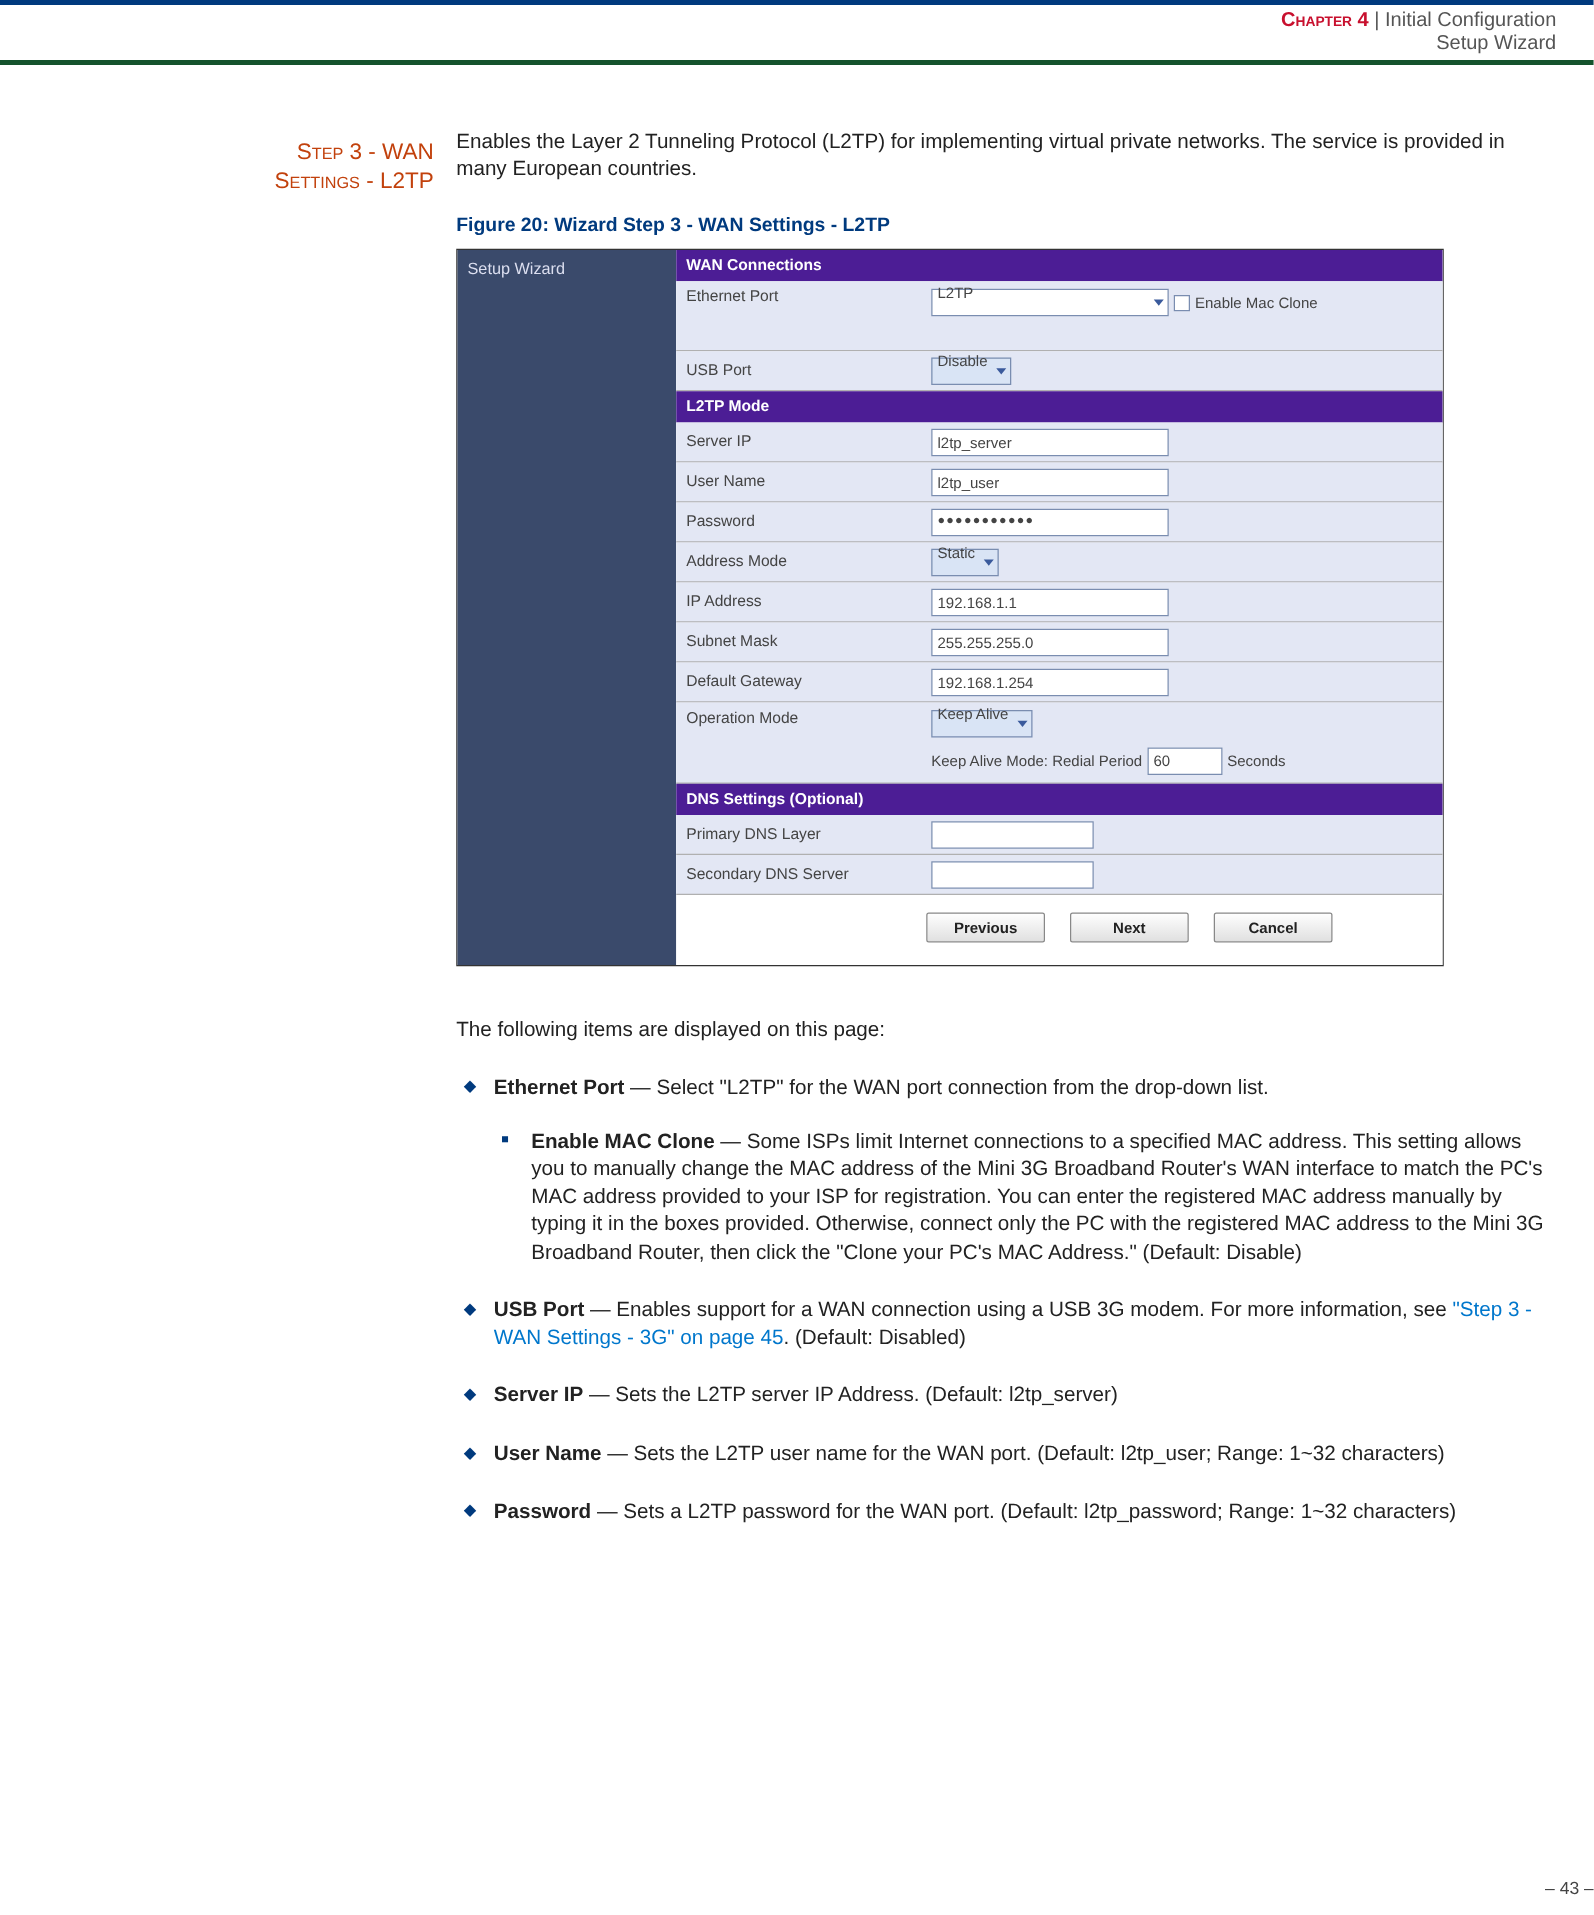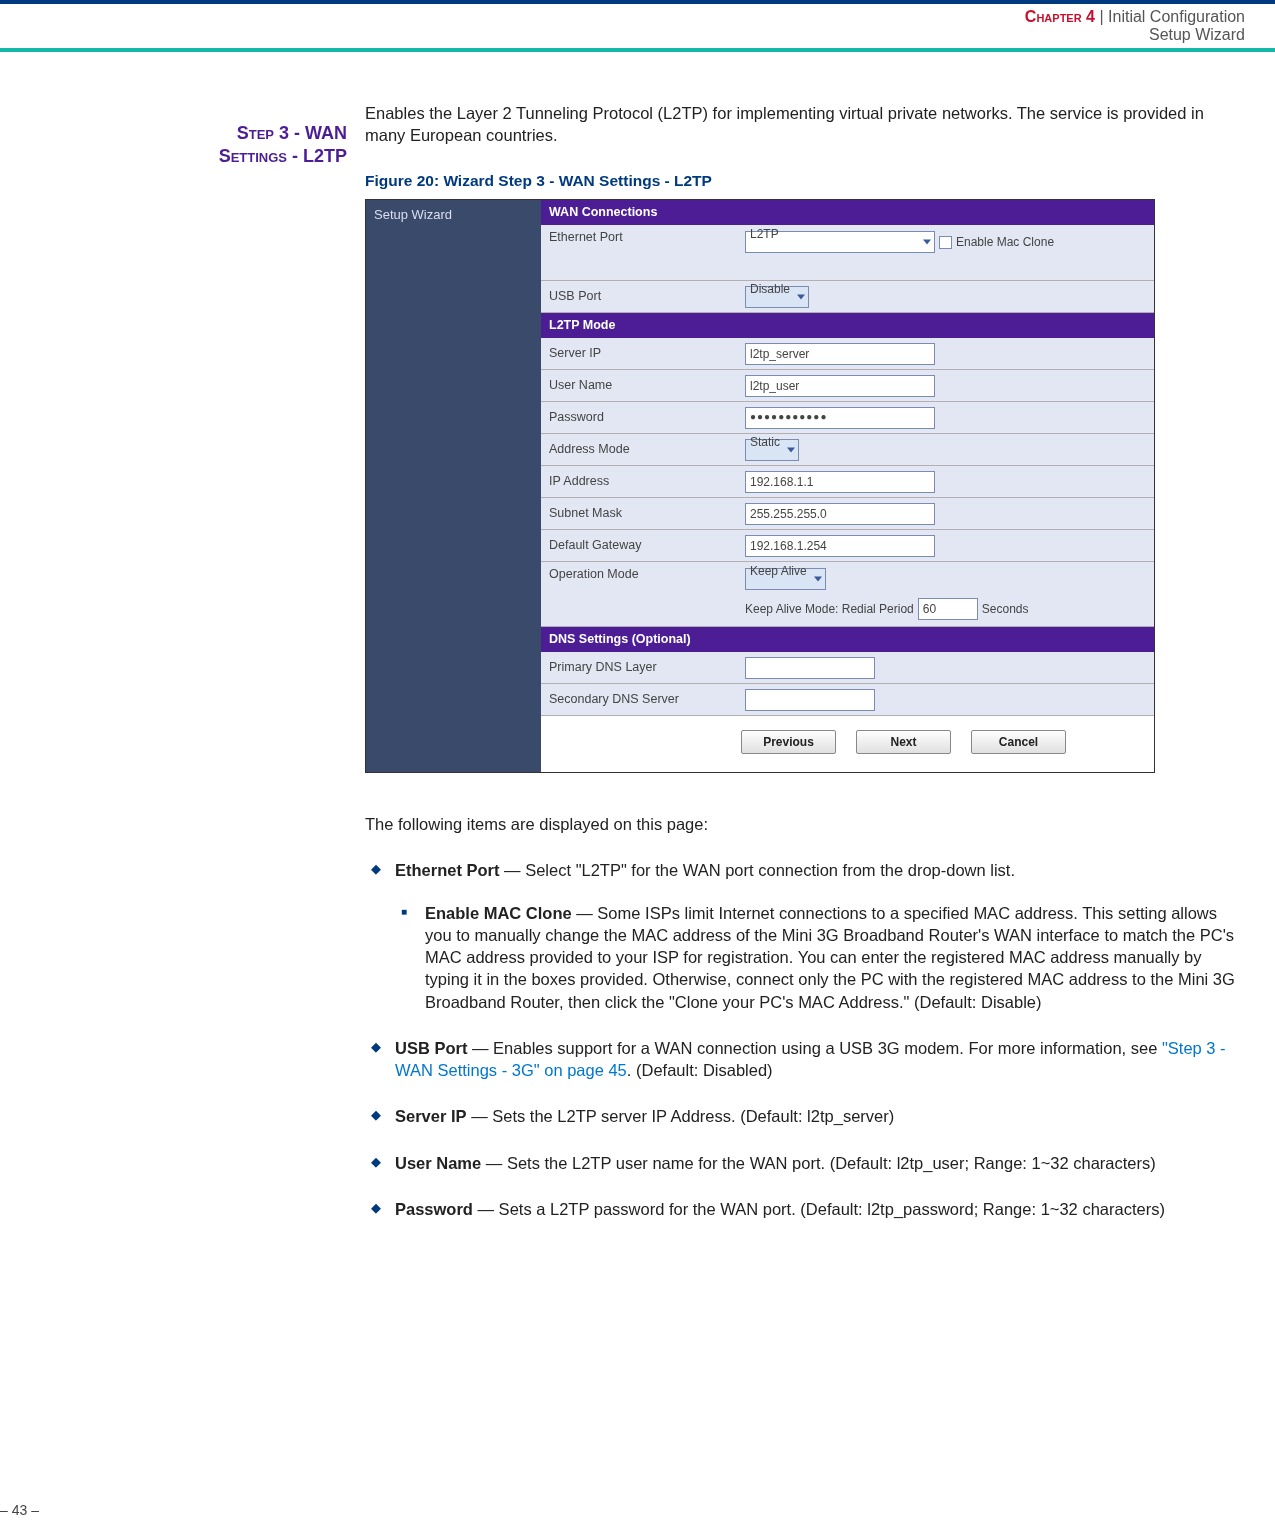--- a/index.html
+++ b/index.html
@@ -6,47 +6,47 @@
   body {
     font-family: Verdana, Arial, sans-serif;
     background: #fff;
     width: 1275px;
     height: 1532px;
     position: relative;
   }
   .header-bar {
     width: 100%;
     border-top: 4px solid #003a7e;
-    border-bottom: 4px solid #14b8a6;
+    border-bottom: 4px solid #14532d;
     padding: 4px 30px 4px 0;
     text-align: right;
     margin-bottom: 50px;
   }
   .header-line1 { font-size: 16px; }
   .header-chapter { color: #c8102e; font-weight: bold; font-variant: small-caps; }
   .header-sep { color: #555; }
   .header-title1 { color: #555; }
   .header-line2 { font-size: 16px; color: #555; }
   .page-body {
     display: flex;
     padding: 0 30px 0 0;
   }
   .left-col {
     width: 365px;
     flex-shrink: 0;
     text-align: right;
     padding-right: 18px;
   }
   .section-heading {
-    color: #4c1d95;
-    font-weight: bold;
+    color: #c2410c;
+    font-weight: normal;
     font-variant: small-caps;
     font-size: 18px;
     line-height: 1.3;
-    margin-top: 20px;
+    margin-top: 8px;
   }
   .right-col {
     flex: 1;
     font-size: 16.5px;
     line-height: 1.35;
     color: #222;
   }
   .intro-para { margin-bottom: 24px; }
   .fig-caption {
     font-weight: bold;
@@ -174,21 +174,21 @@
     top: 3px;
     color: #003a7e;
     font-size: 10px;
   }
   .link { color: #0077cc; }
   .b { font-weight: bold; }
   .footer {
     position: absolute;
     bottom: 14px;
     width: 100%;
-    text-align: left;
+    text-align: right;
     font-size: 14px;
     color: #444;
   }
 </style>
 </head>
 <body>
 
 <div class="header-bar">
   <div class="header-line1">
     <span class="header-chapter">Chapter 4</span><span class="header-sep">  |  </span><span class="header-title1">Initial Configuration</span>

